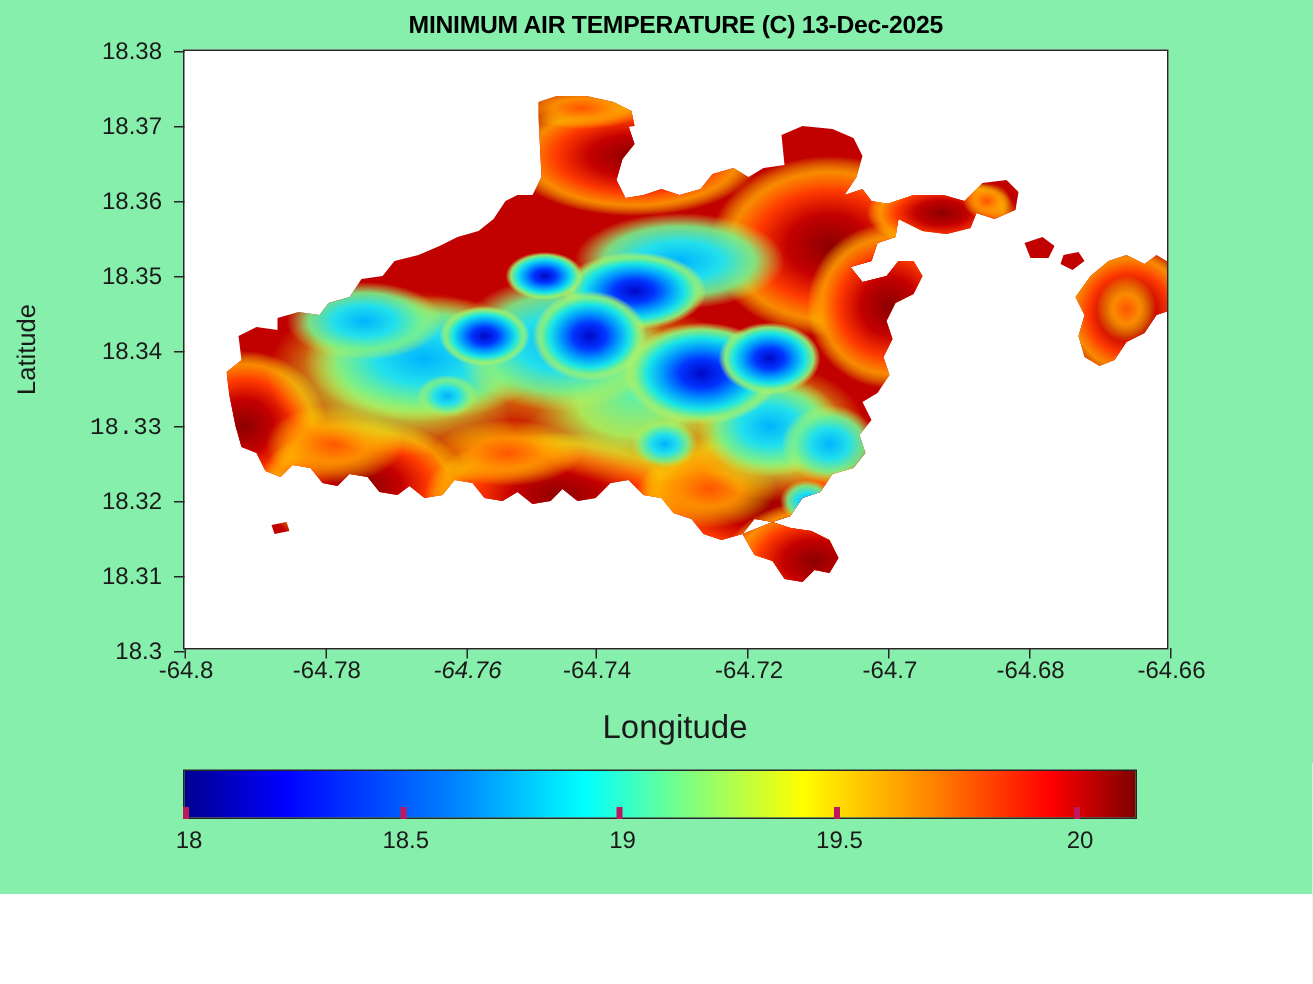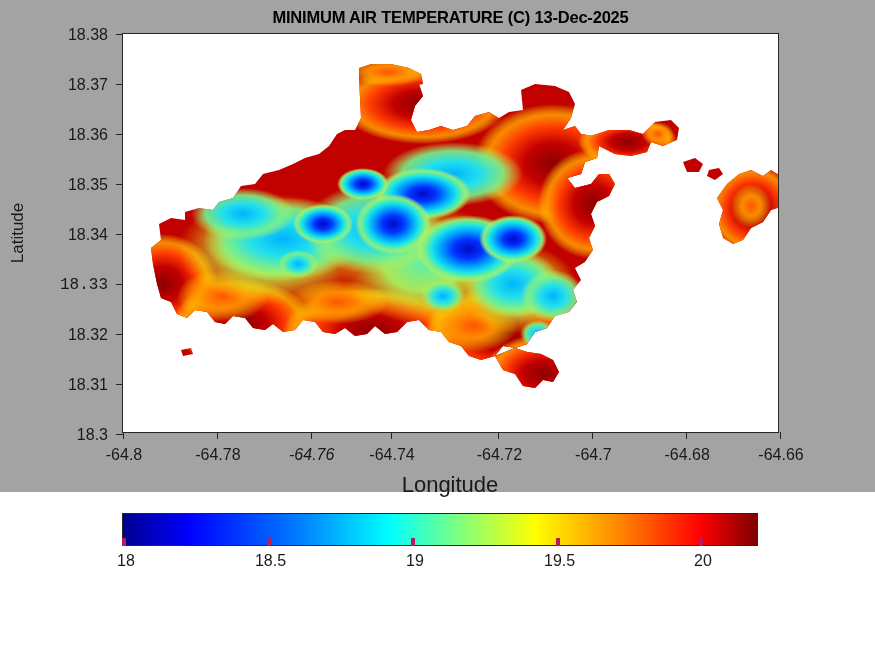--- a/index.html
+++ b/index.html
@@ -1,37 +1,37 @@
 <!DOCTYPE html>
 <html><head>
 <meta charset="utf-8">
 <style>
   html,body{margin:0;padding:0;background:#fff;}
   body{width:875px;height:656px;position:relative;overflow:hidden;
        font-family:"Liberation Sans", sans-serif;color:#000;}
 
-  #fig{position:absolute;left:0;top:0;width:875px;height:492px;background:#a3a3a3;}
+  #fig{position:absolute;left:0;top:0;width:875px;height:596px;background:#86efac;}
 
   
   #title{position:absolute;left:122px;top:8px;width:657px;text-align:center;
          font-size:16.5px;font-weight:bold;letter-spacing:-0.2px;white-space:nowrap;}
 
   
   #axes{position:absolute;left:122px;top:33px;width:657px;height:400px;
         border:1.1px solid #262626;box-sizing:border-box;background:#fff;}
 
   #mapclip{position:absolute;left:0;top:0;width:100%;height:100%;overflow:hidden;}
   #mapsvg{position:absolute;left:0;top:0;}
 
   
   .ytick{position:absolute;left:-7px;width:7px;height:0;border-top:1.1px solid #262626;}
   .xtick{position:absolute;bottom:-7px;height:7px;width:0;border-left:1.1px solid #262626;}
   .ytl{position:absolute;right:100%;margin-right:8px;transform:translateY(-50%);
        font-size:16px;white-space:nowrap;color:#1a1a1a;}
-  .xtl{position:absolute;top:100%;margin-top:7px;transform:translateX(-50%);
+  .xtl{position:absolute;top:100%;transform:translateX(-50%);
        font-size:16px;white-space:nowrap;color:#1a1a1a;}
 
   
   #ylabel{position:absolute;left:18px;top:233px;transform:translate(-50%,-50%) rotate(-90deg);
           font-size:17px;white-space:nowrap;color:#1a1a1a;}
   #xlabel{position:absolute;left:450px;top:472px;transform:translateX(-50%);
           font-size:22px;white-space:nowrap;color:#1a1a1a;}
 
   
   #cbwrap{position:absolute;left:122px;top:513px;width:636px;height:33px;}
@@ -219,21 +219,21 @@
 
     <div class="xtick" style="left:0px;">
       <span class="xtl">-64.8</span>
       </div>
     <div class="xtick" style="left:93.9px;">
       <span class="xtl">-64.78</span>
       </div>
     <div class="xtick" style="left:187.7px;font-style:italic;">
       <span class="xtl">-64.76</span>
       </div>
-    <div class="xtick" style="left:268px;">
+    <div class="xtick" style="left:274px;">
       <span class="xtl">-64.74</span>
       </div>
     <div class="xtick" style="left:375.4px;">
       <span class="xtl">-64.72</span>
       </div>
     <div class="xtick" style="left:469.3px;">
       <span class="xtl">-64.7</span>
       </div>
     <div class="xtick" style="left:563.1px;">
       <span class="xtl">-64.68</span>
@@ -253,18 +253,18 @@
       </div>
     <div class="cbtick" style="left:144.5px;">
       <span class="cbtl">18.5</span>
       </div>
     <div class="cbtick" style="left:289px;text-align:center;">
       <span class="cbtl">19</span>
       </div>
     <div class="cbtick" style="left:433.6px;">
       <span class="cbtl">19.5</span>
       </div>
-    <div class="cbtick" style="left:577px;">
+    <div class="cbtick" style="left:594px;">
       <span class="cbtl">20</span>
       </div>
   </div>
 
 </div>
 
 </body></html>

